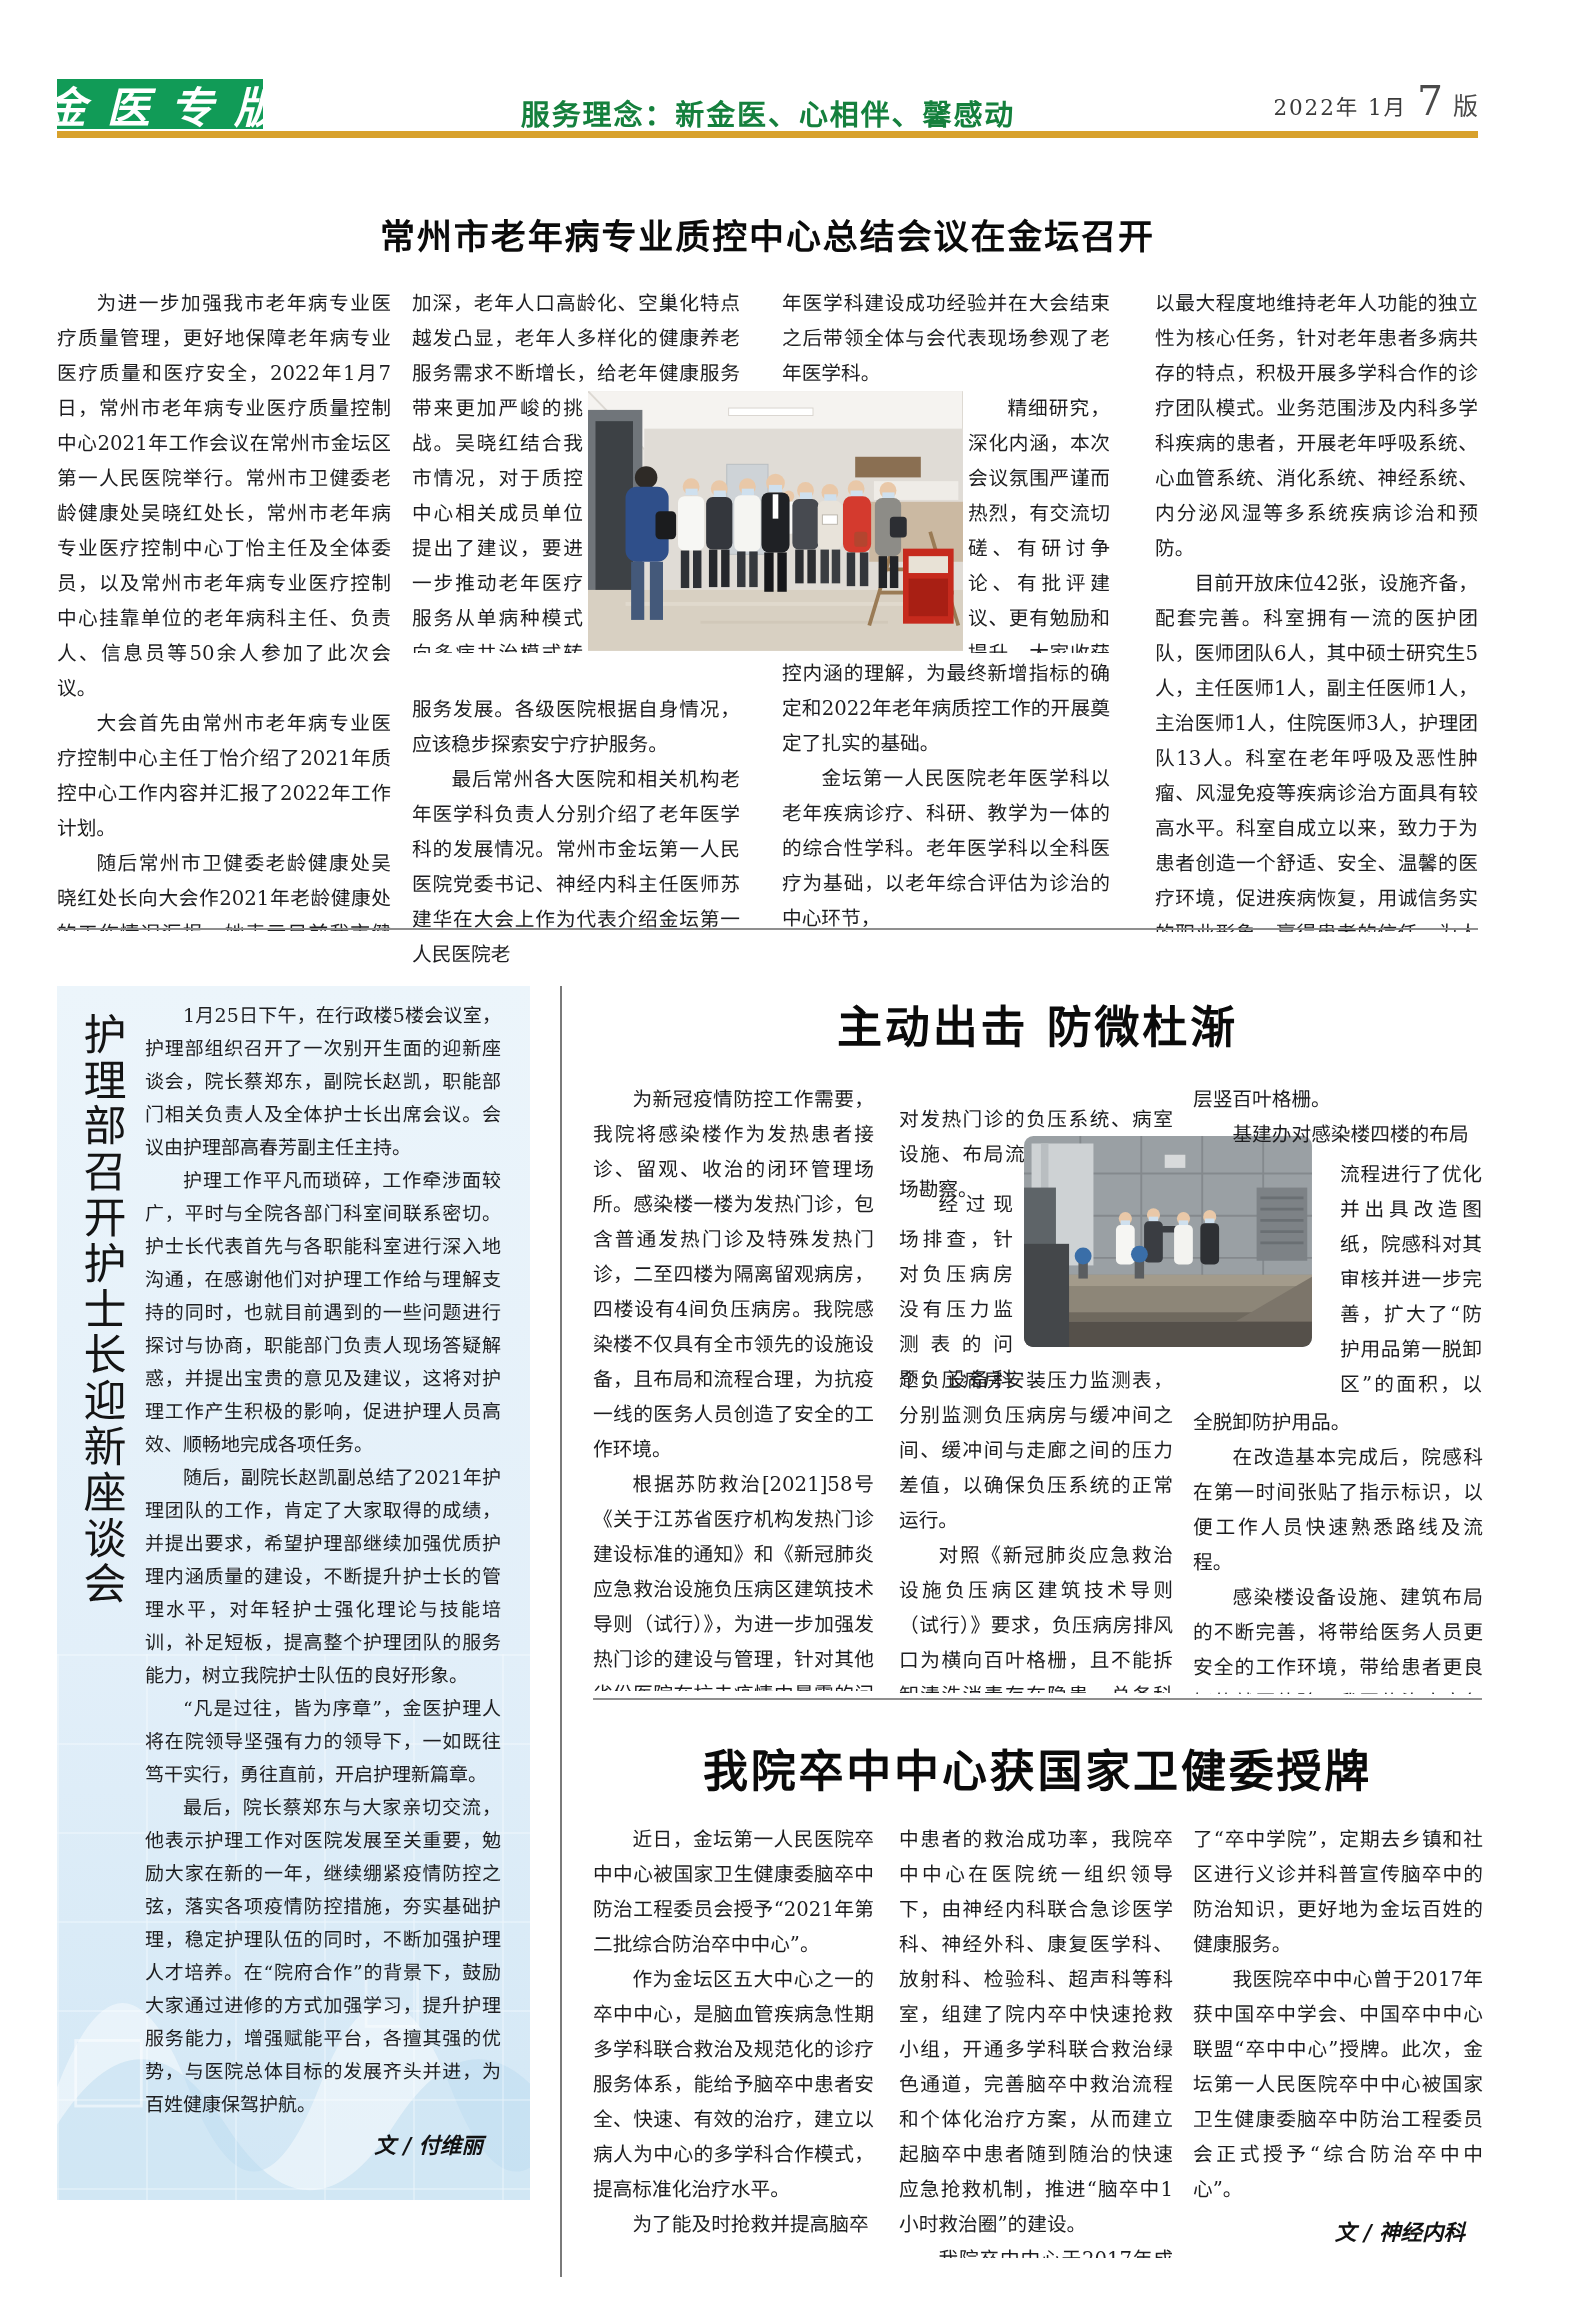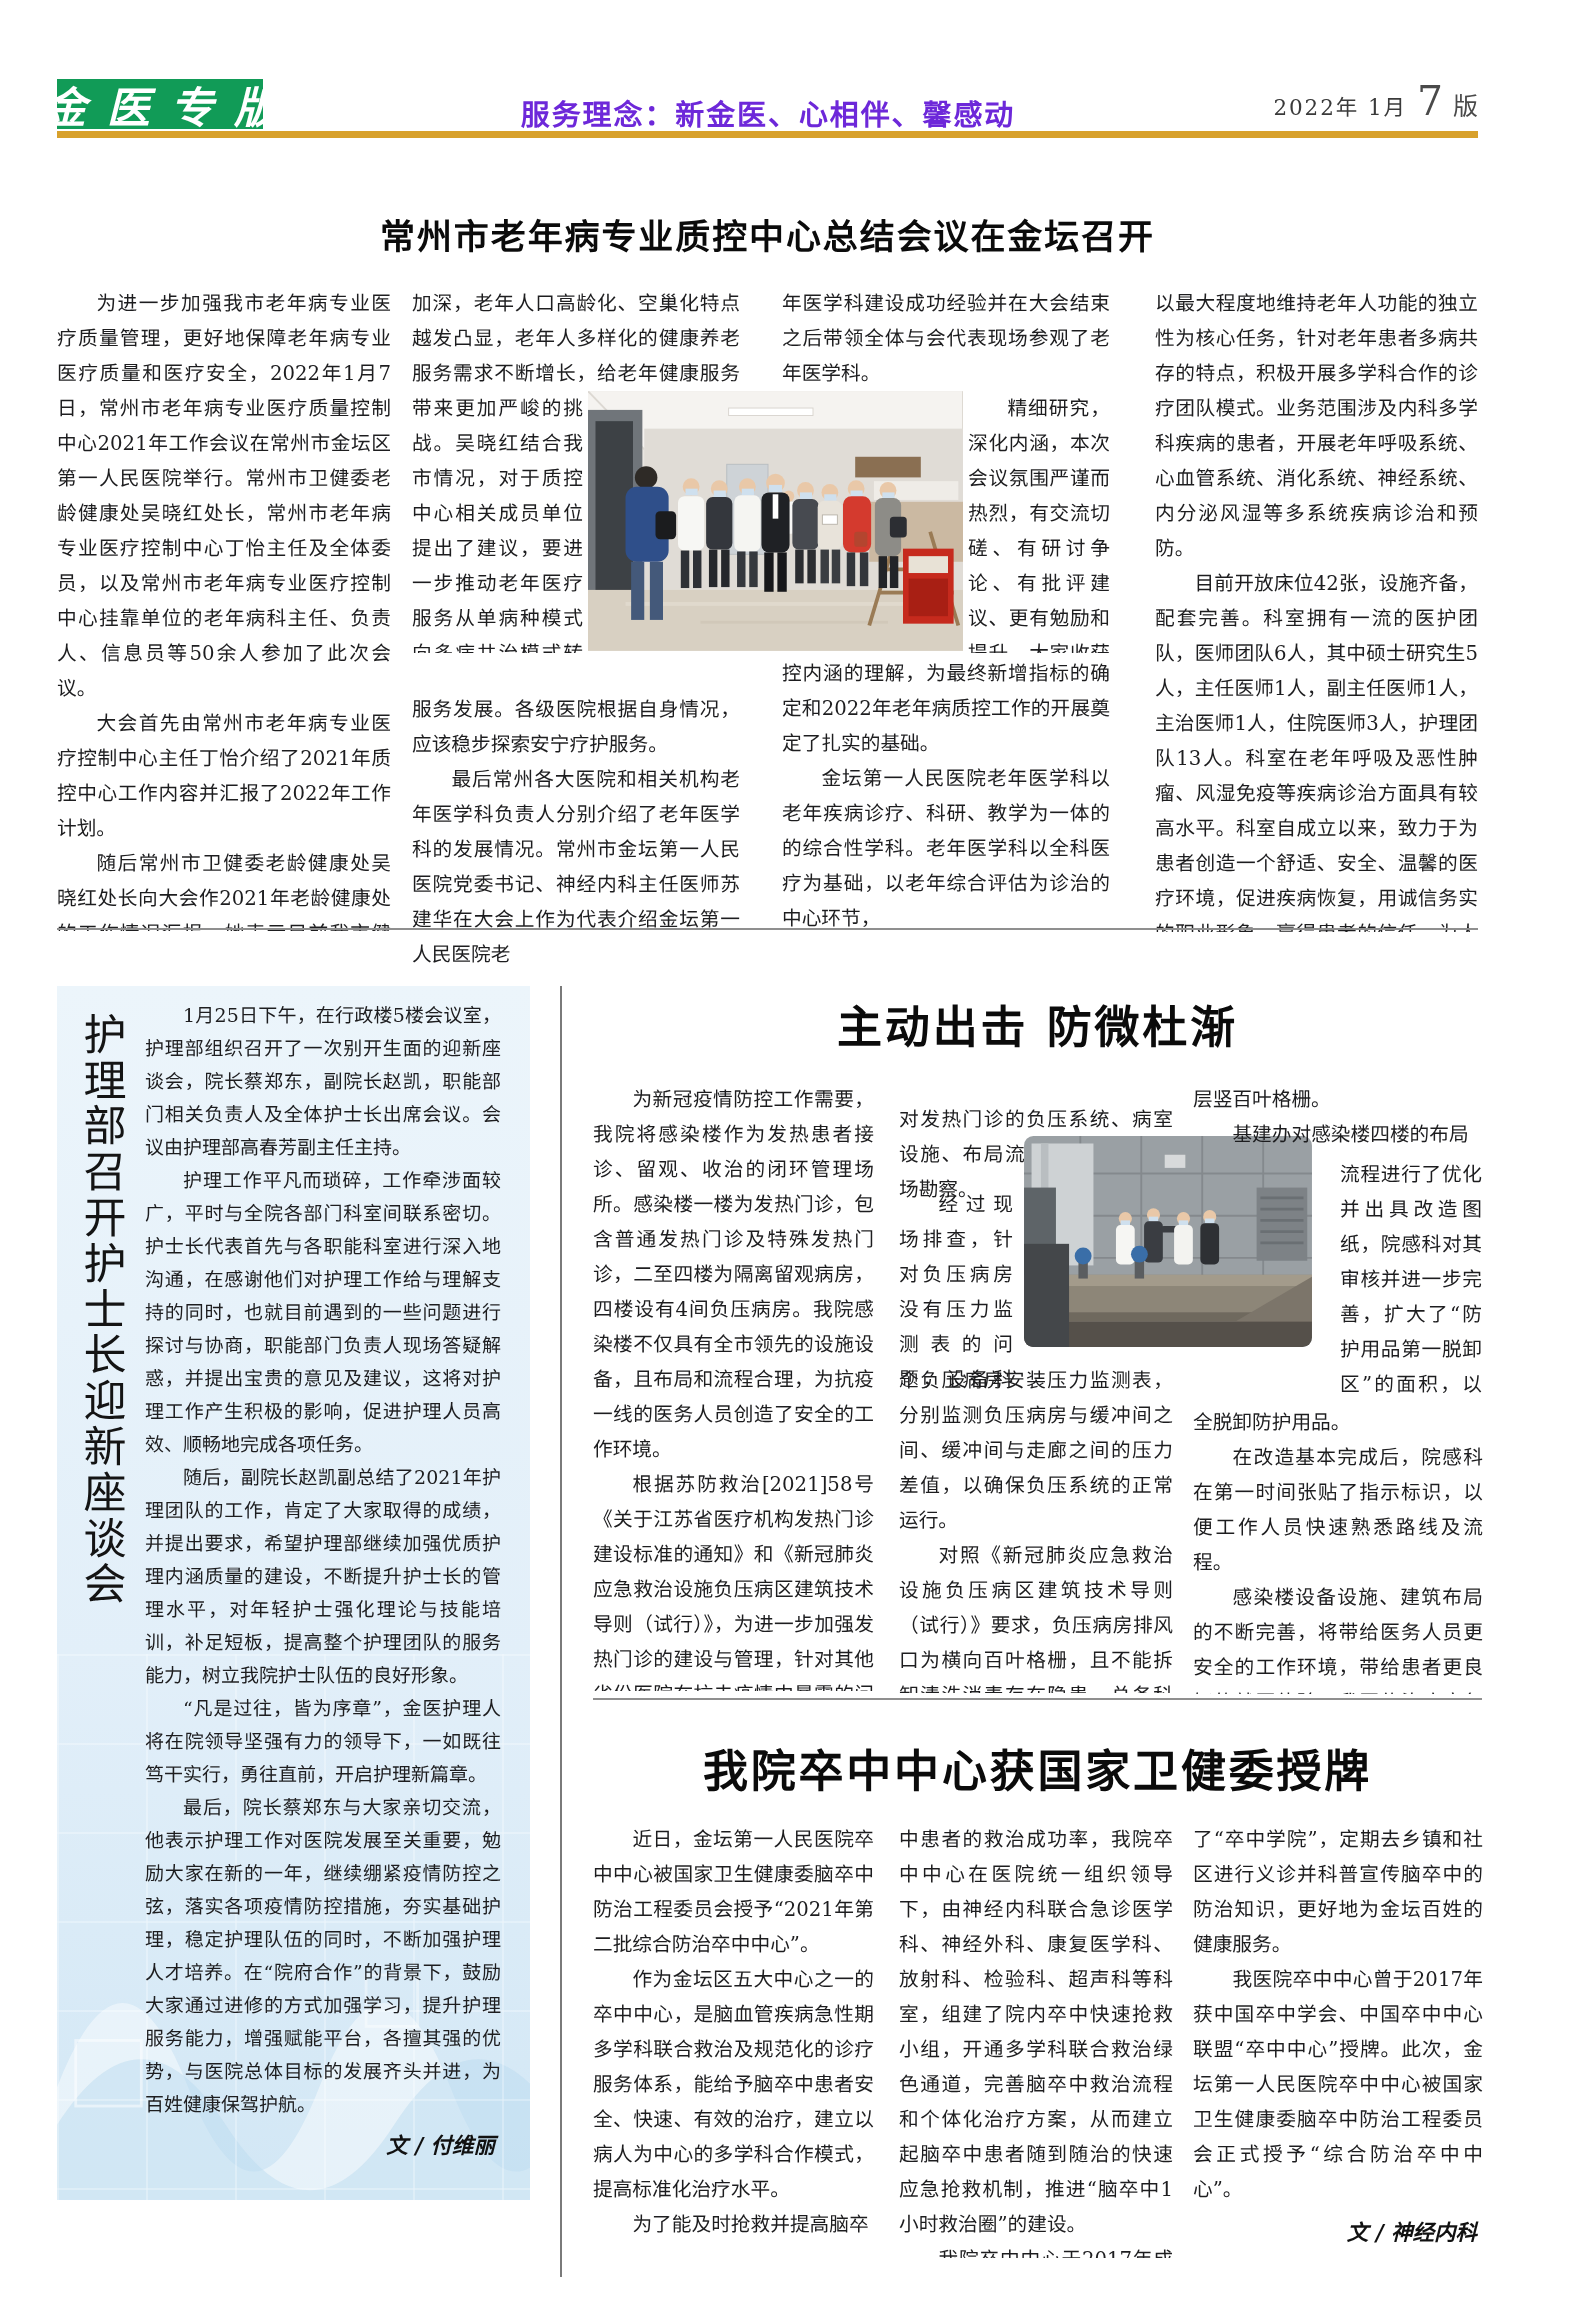--- a/index.html
+++ b/index.html
@@ -2,27 +2,27 @@
 <html lang="zh-CN" style="font-size:15px"><head>
 <meta charset="utf-8">
 <style>
   html,body{margin:0;padding:0;background:#ffffff;}
   #page{position:relative;width:1594px;height:2299px;background:#ffffff;overflow:hidden;
         font-family:"DejaVu Serif","Liberation Serif",serif;color:#1d1d1f;}
   .abs{position:absolute;}
   .body-text{font-size:19.7px;line-height:35px;text-align:justify;overflow:hidden;color:#1d1d1f;}
   .para{text-indent:2em;}
   .cont{text-indent:0;}
-  .byline{text-align:right;font-style:italic;font-weight:bold;font-size:21.5px;margin-top:7.5px;padding-right:6px;color:#111;}
+  .byline{text-align:right;font-style:italic;font-weight:bold;font-size:21.5px;margin-top:7.5px;padding-right:18px;color:#111;}
   .headline{font-weight:bold;text-align:center;color:#0b0b0b;font-family:"DejaVu Serif","Liberation Serif",serif;}
   #a1-title{font-size:35px;letter-spacing:1.9px;}
   .sub-title{font-size:45px;letter-spacing:2.8px;}
   #masthead-box{background:#119b57;display:flex;align-items:center;justify-content:center;}
   #masthead-text{color:#ffffff;font-size:43px;font-weight:bold;font-style:italic;letter-spacing:20.6px;text-indent:20.6px;white-space:nowrap;}
-  #slogan{font-size:29px;font-weight:bold;color:#6d28d9;letter-spacing:1.9px;text-align:center;white-space:nowrap;}
+  #slogan{font-size:29px;font-weight:bold;color:#15803d;letter-spacing:1.9px;text-align:center;white-space:nowrap;}
   #dateline{display:flex;align-items:baseline;justify-content:flex-end;gap:10px;white-space:nowrap;}
   #issue-date{font-size:21.5px;color:#3a3a3a;letter-spacing:1.9px;}
   #page-digit{font-size:41px;color:#4a4a4a;font-weight:normal;}
   #page-label{font-size:25px;color:#4a4a4a;}
   .gold-bar{background:#d8a12c;}
   .hrule{background:#8f8f8f;height:1.9px;}
   .vrule{background:#7a7a7a;width:1.9px;}
   #blue-box{background:linear-gradient(180deg,#ecf5fb 0%,#e2eff9 55%,#d2e7f5 100%);overflow:hidden;}
   #blue-grid{position:absolute;left:0;top:55%;width:100%;height:45%;opacity:.5;
      background-image:linear-gradient(rgba(255,255,255,.55) 1.9px,transparent 1.9px),

